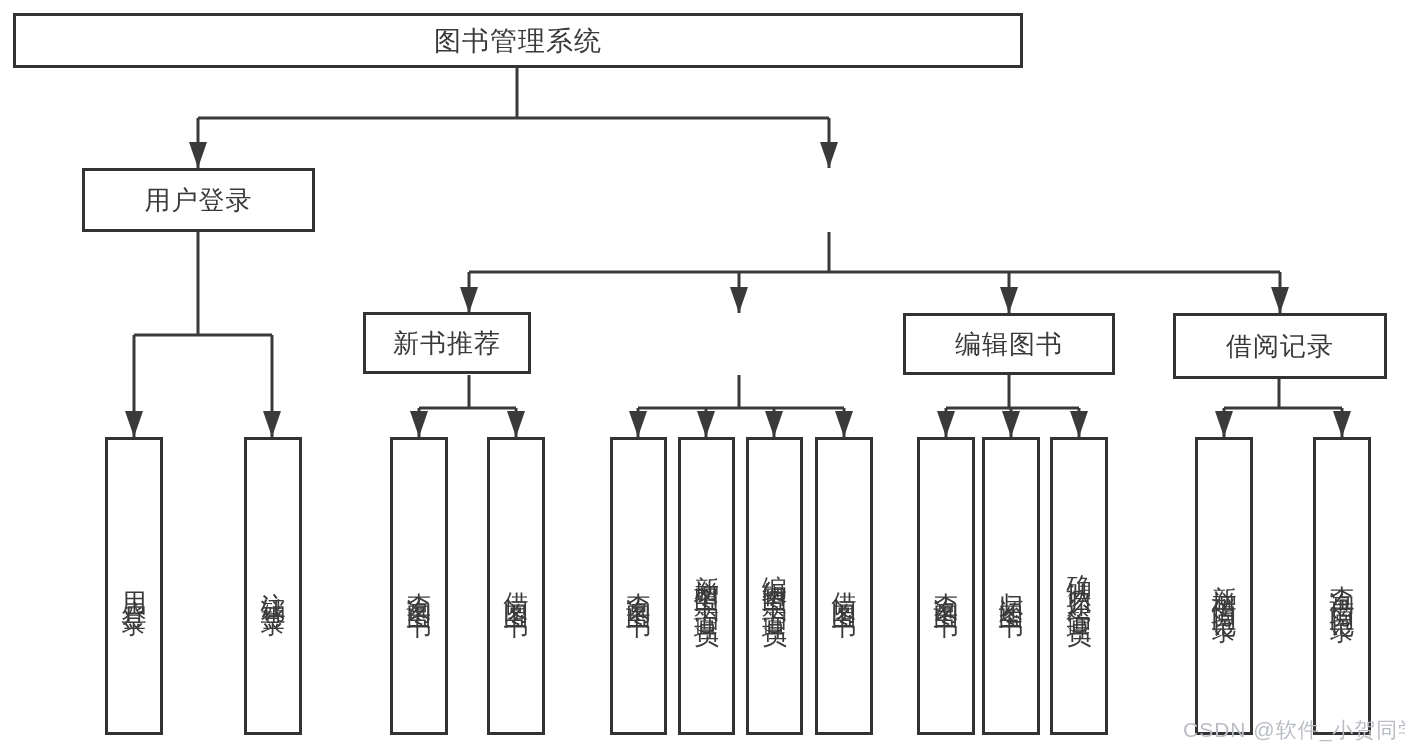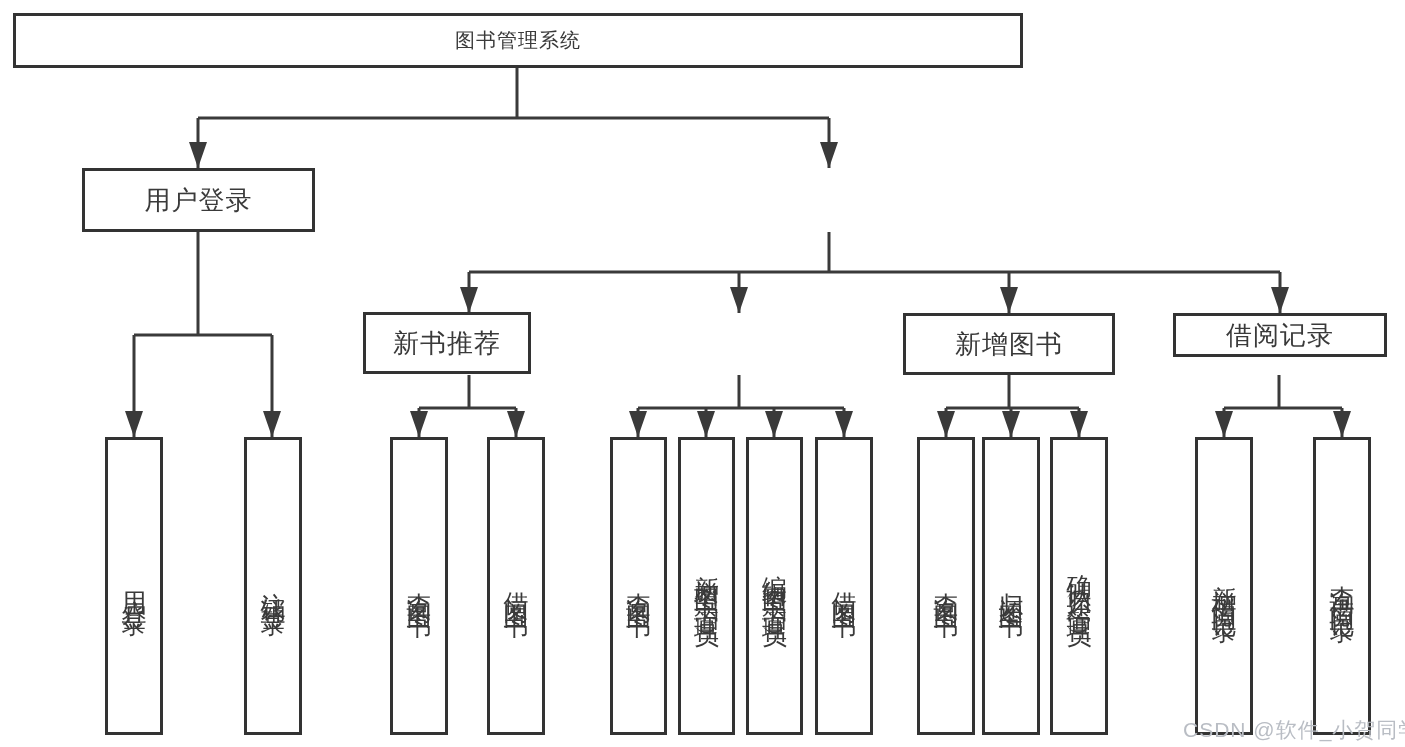--- a/index.html
+++ b/index.html
@@ -9,21 +9,21 @@
     color:#3a3a3a;
   }
   .canvas{position:absolute;left:0;top:0;width:1405px;height:747px;}
   .wires{position:absolute;left:0;top:0;z-index:1;}
   .node{
     position:absolute;box-sizing:border-box;z-index:2;
     border:3px solid #333333;background:#ffffff;
     display:flex;align-items:center;justify-content:center;
     text-align:center;
   }
-  .root-node{font-size:20px;letter-spacing:1px;}
+  .root-node{font-size:27px;letter-spacing:1px;}
   .branch-node{font-size:26px;letter-spacing:1px;}
   .leaf-node{padding:2px 0;}
   .vtext{
     writing-mode:vertical-rl;text-orientation:mixed;
     font-size:25px;letter-spacing:7px;line-height:1;
     display:block;
   }
   .watermark{
     position:absolute;z-index:3;left:1183px;top:716px;
     font-size:21px;color:#b9bdc4;letter-spacing:1px;white-space:nowrap;
@@ -79,23 +79,23 @@
   </div>
 
   <div class="node branch-node" style="left:82px;top:168px;width:233px;height:64px">
     <span>用户登录</span>
   </div>
 
   <div class="node branch-node" style="left:363px;top:312px;width:168px;height:62px">
     <span>新书推荐</span>
   </div>
   <div class="node branch-node" style="left:903px;top:313px;width:212px;height:62px">
-    <span>新增图书</span>
+    <span>编辑图书</span>
   </div>
-  <div class="node branch-node" style="left:1173px;top:313px;width:214px;height:44px">
+  <div class="node branch-node" style="left:1173px;top:313px;width:214px;height:66px">
     <span>借阅记录</span>
   </div>
 
   <div class="node leaf-node" style="left:105px;top:437px;width:58px;height:298px">
     <span class="vtext">用户登录</span>
   </div>
   <div class="node leaf-node" style="left:244px;top:437px;width:58px;height:298px">
     <span class="vtext">注销登录</span>
   </div>
 

